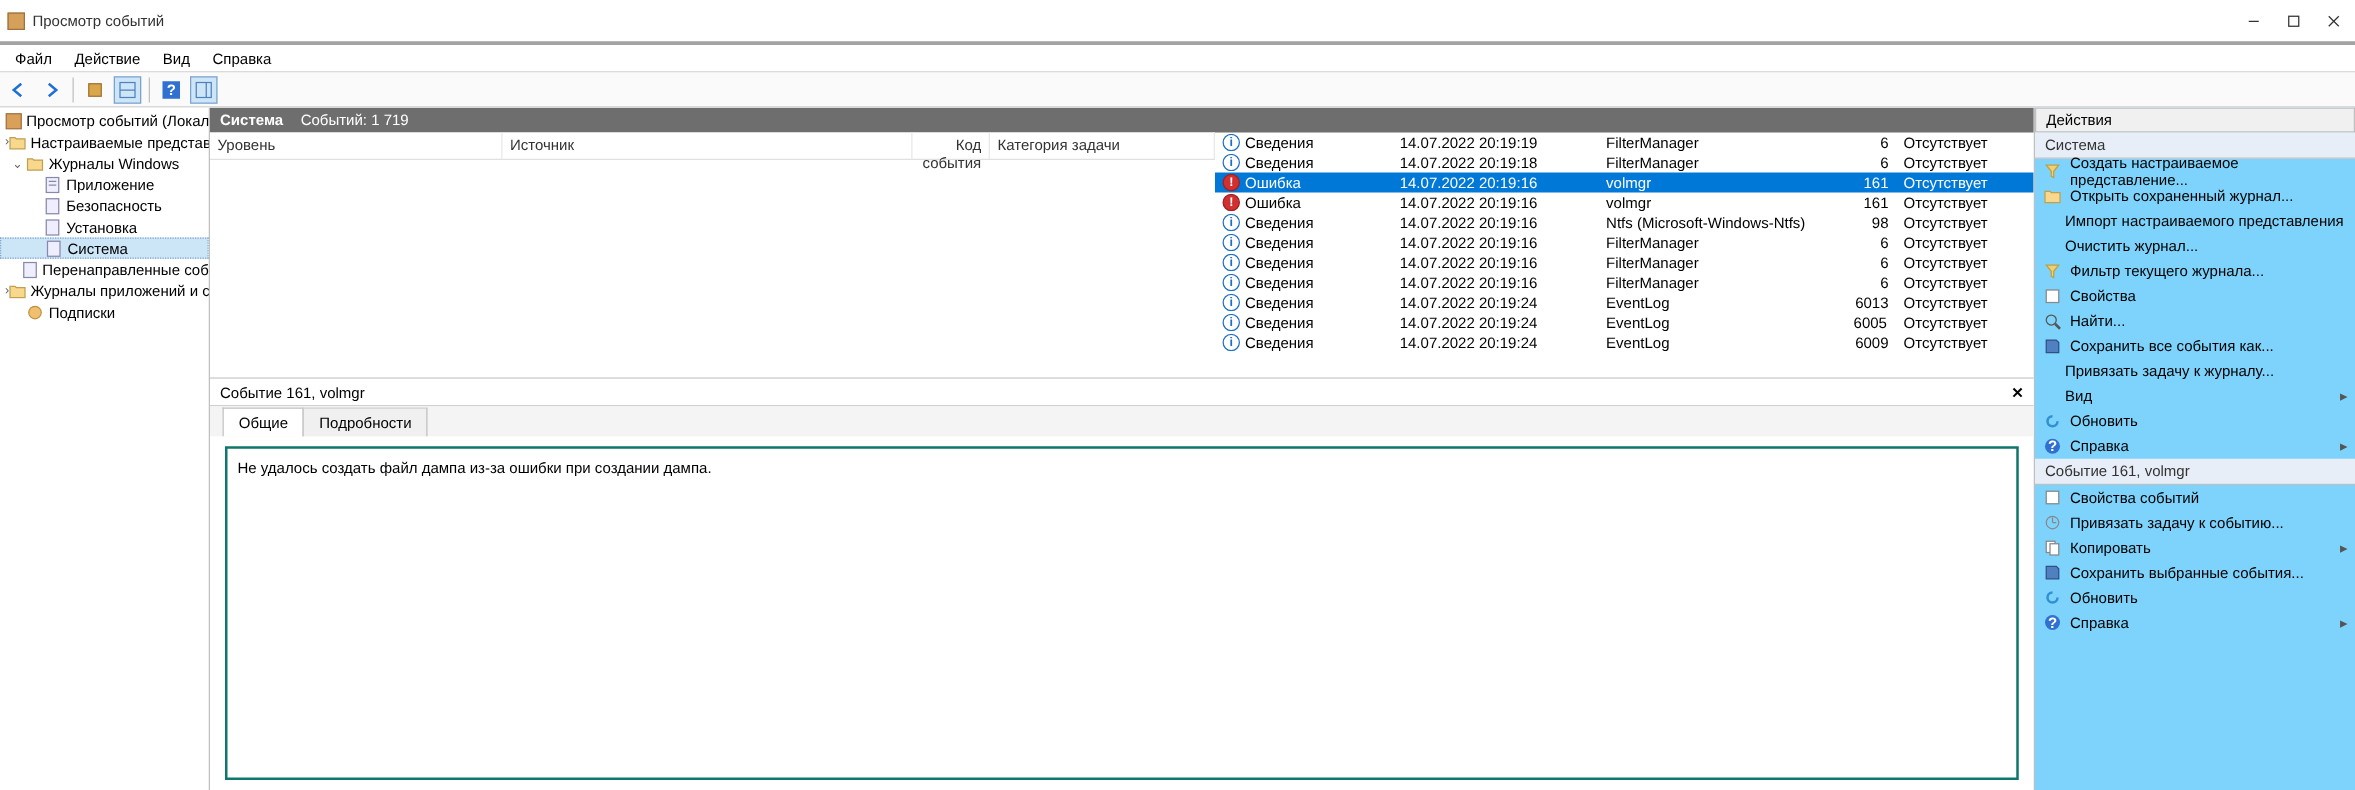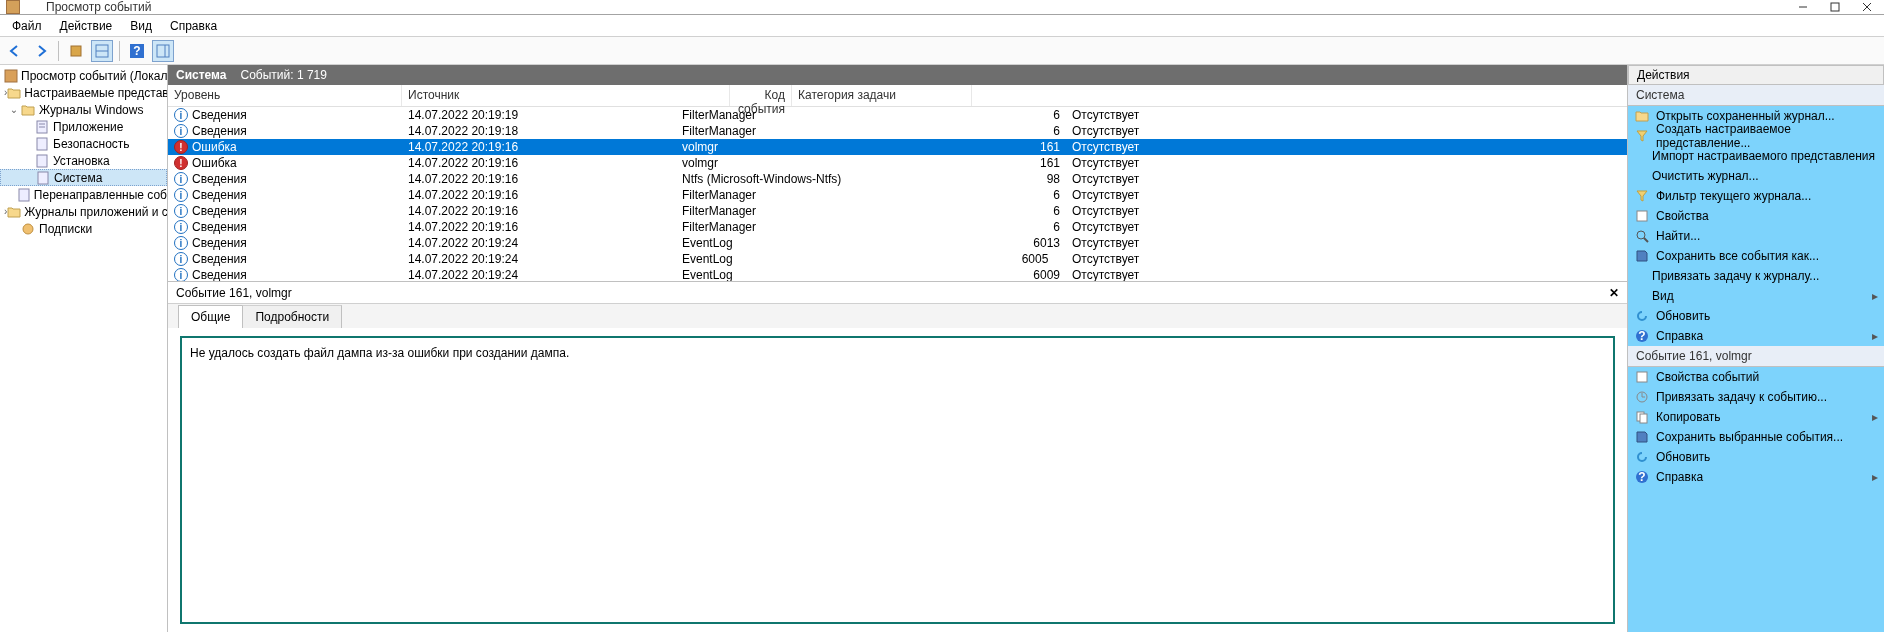--- a/index.html
+++ b/index.html
@@ -1,19 +1,19 @@
 <!DOCTYPE html>
 <html><head>
 <meta charset="utf-8">
 <style>
 * { margin: 0; padding: 0; box-sizing: border-box; font-family: "Segoe UI", Tahoma, sans-serif; font-size: 12px; }
 body { background: #fff; width: 1884px; height: 632px; overflow: hidden; display: flex; flex-direction: column; }
 
 
-.titlebar { height: 15px; display: flex; align-items: center; padding: 0 6px; border-bottom: 1px solid #a3a3a3; gap: 20px; }
+.titlebar { height: 36px; display: flex; align-items: center; padding: 0 6px; border-bottom: 3px solid #a3a3a3; }
 .titlebar .app-icon { width: 14px; height: 14px; background: #d4a05a; border: 1px solid #a07040; margin-right: 6px; display:inline-block; }
 .titlebar .title { flex: 1; color: #333; }
 .titlebar .win-btns { display: flex; gap: 18px; padding-right: 4px; }
 .win-btn { width: 14px; height: 14px; display: flex; align-items: center; justify-content: center; cursor: pointer; }
 
 
 .menubar { height: 22px; display: flex; align-items: center; padding: 0 4px; gap: 2px; border-bottom: 1px solid #d0d0d0; }
 .menu-item { padding: 2px 8px; cursor: pointer; }
 
 
@@ -27,21 +27,21 @@
 .tree-panel { width: 168px; border-right: 1px solid #c0c0c0; overflow: hidden; background:#fff; padding-top: 2px; }
 .tree-row { display: flex; align-items: center; height: 17px; padding-left: 4px; cursor: pointer; white-space: nowrap; }
 .tree-row.selected { background: #cde6f7; border: 1px dotted #7da2ce; height:17px; }
 .tree-toggle { width: 12px; text-align: center; color: #666; font-size:10px; }
 .tree-icon { width: 16px; height: 14px; margin-right: 3px; display:inline-flex; align-items:center; justify-content:center; }
 .tree-indent { display: inline-block; }
 
 
 .center { flex: 1; display: flex; flex-direction: column; border-right: 1px solid #c0c0c0; overflow:hidden; }
 .center-header { height: 20px; background: #6e6e6e; color: #fff; display: flex; align-items: center; padding: 0 8px; gap: 14px; }
-.event-table { flex: 0 0 auto; height: 197px; display:flex; flex-direction:column; border-bottom: 1px solid #c0c0c0; }
+.event-table { flex: 0 0 auto; height: 197px; display:flex; flex-direction:row; border-bottom: 1px solid #c0c0c0; }
 .table-head { height: 22px; display: flex; background: #fff; border-bottom: 1px solid #e0e0e0; }
 .th { padding: 3px 6px; border-right: 1px solid #e8e8e8; color: #333; cursor:pointer; }
 .col-level { width: 234px; }
 .col-date { width: 274px; }
 .col-source { width: 328px; }
 .col-code { width: 62px; text-align: right; }
 .col-cat { width: 180px; }
 .table-body { flex:1; overflow-y: scroll; overflow-x: hidden; }
 .tr { height: 16px; display: flex; align-items: center; cursor:pointer; }
 .tr.selected { background: #0078d7; color: #fff; }
@@ -347,33 +347,33 @@
       </div>
       <div class="detail-body">Не удалось создать файл дампа из-за ошибки при создании дампа.</div>
     </div>
   </div>
 
   <div class="actions-panel">
     <div class="actions-title">Действия</div>
     <div class="actions-section">Система</div>
     <div class="action-item">
         <span class="action-icon">
+          <svg width="14" height="14">
+            <path d="M2 2h10L8 7v5l-2-1V7z" fill="#f0d070" stroke="#c0a040"></path>
+          </svg>
+        </span>
+        <span>Создать настраиваемое представление...</span>
+      </div>
+    <div class="action-item">
+        <span class="action-icon">
           <svg width="14" height="12">
             <path d="M1 2h4l1 1h7v8H1z" fill="#f7d88c" stroke="#c0a050"></path>
           </svg>
         </span>
         <span>Открыть сохраненный журнал...</span>
-      </div>
-    <div class="action-item">
-        <span class="action-icon">
-          <svg width="14" height="14">
-            <path d="M2 2h10L8 7v5l-2-1V7z" fill="#f0d070" stroke="#c0a040"></path>
-          </svg>
-        </span>
-        <span>Создать настраиваемое представление...</span>
       </div>
     <div class="action-item action-indent">
         <span>Импорт настраиваемого представления</span>
       </div>
     <div class="action-item action-indent">
         <span>Очистить журнал...</span>
       </div>
     <div class="action-item">
         <span class="action-icon">
           <svg width="14" height="14">

